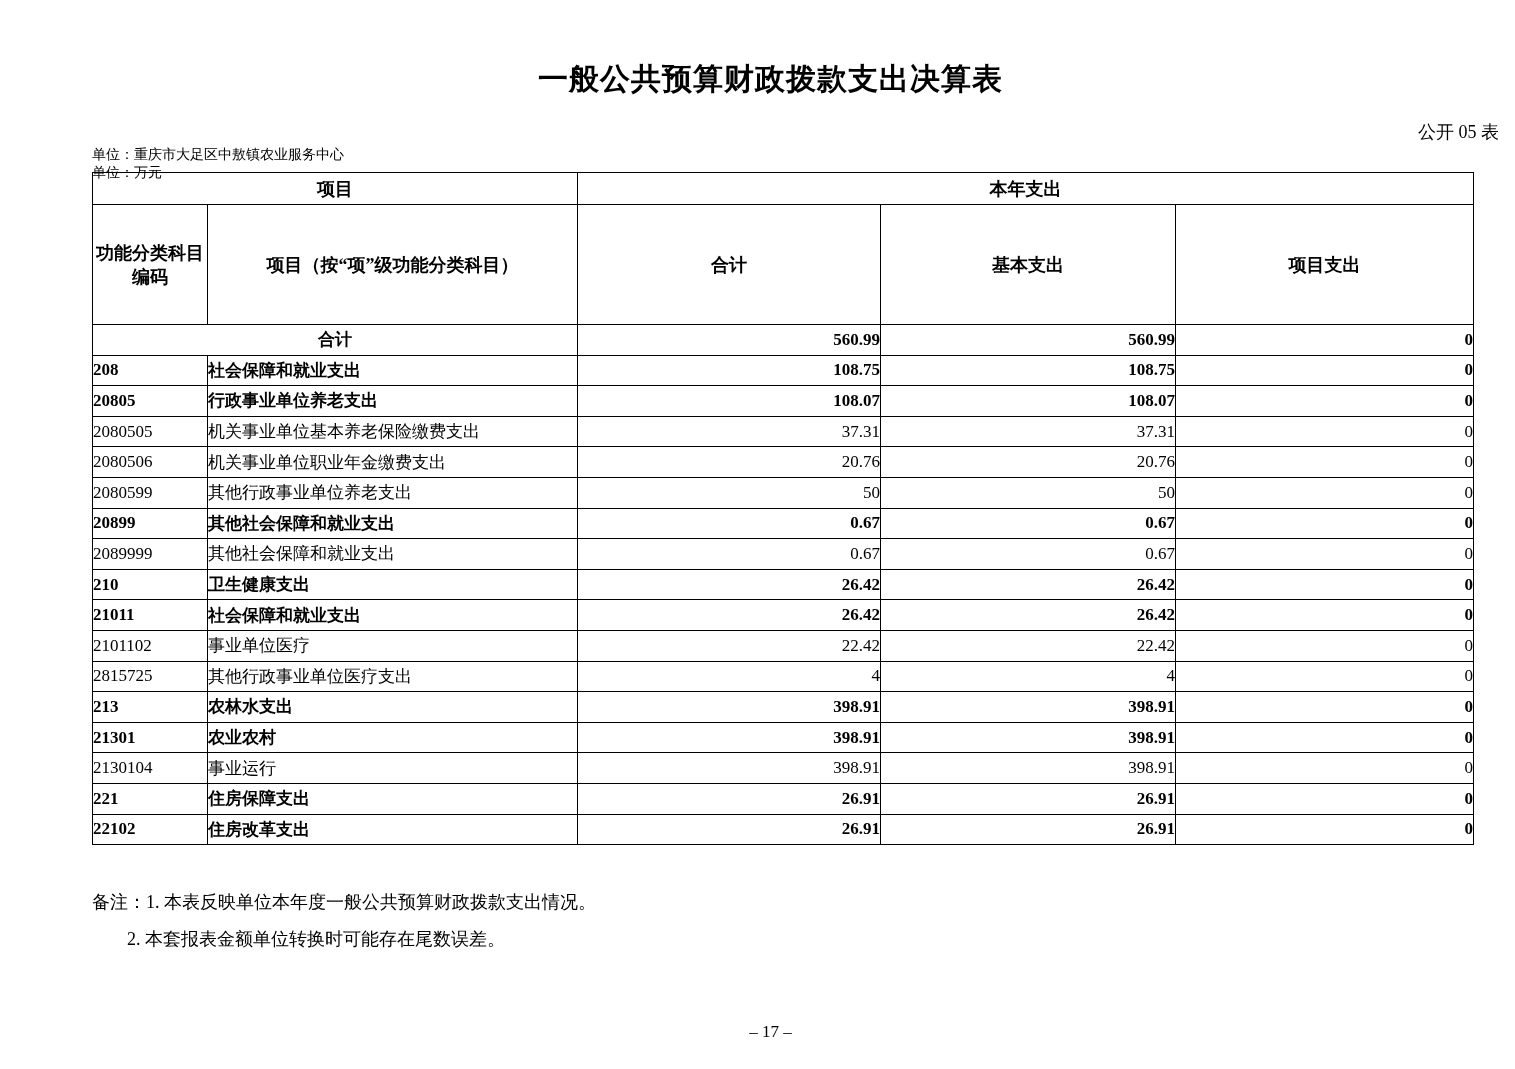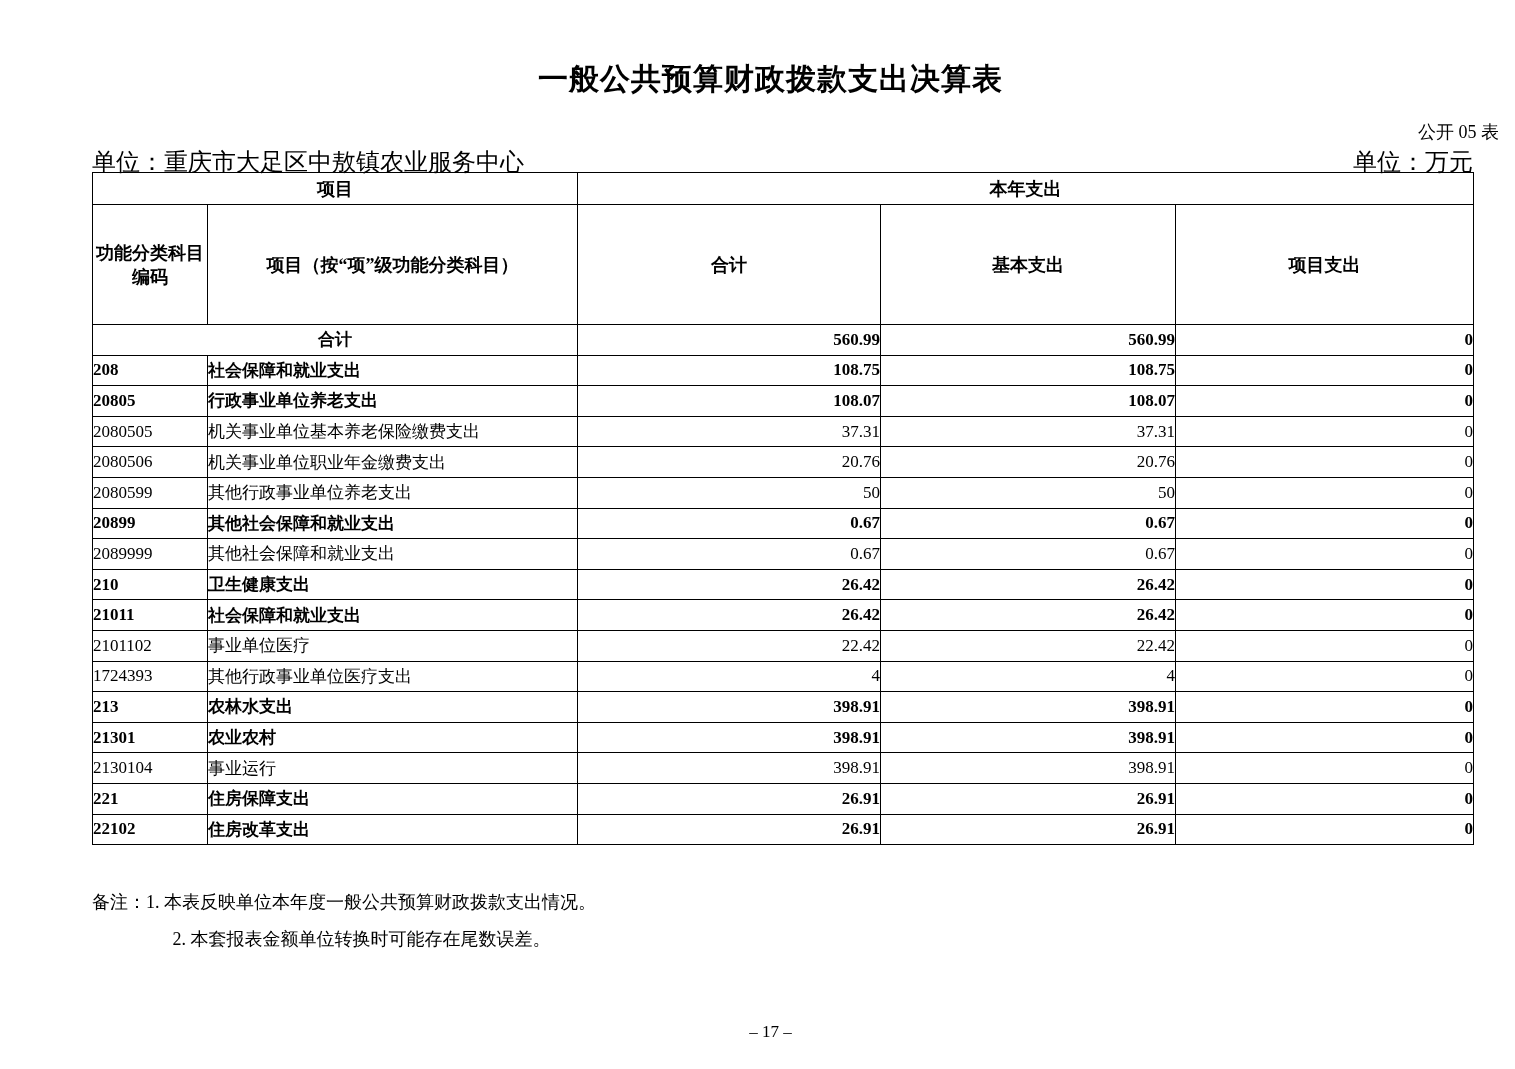--- a/index.html
+++ b/index.html
@@ -29,21 +29,22 @@
     right: 42px;
     font-size: 18px;
   }
   .unit-row {
     position: absolute;
     top: 146px;
     left: 92px;
     width: 1381px;
     display: flex;
     justify-content: space-between;
-    font-size: 24px;
+    font-size: 14px;
+    flex-direction: column;
   }
   table.fin {
     position: absolute;
     top: 172px;
     left: 92px;
     width: 1381px;
     border-collapse: collapse;
     table-layout: fixed;
   }
   table.fin th, table.fin td {
@@ -61,21 +62,20 @@
   td.name { text-align: left; padding-left: 5px; }
   td.num  { text-align: right; padding-right: 9px; }
   td.center { text-align: center; }
   tr.bold td { font-weight: 700; }
   .notes {
     position: absolute;
     top: 884px;
     left: 92px;
     font-size: 18px;
     line-height: 37px;
-    text-align: center;
   }
   .notes .indent { margin-left: 35px; }
   .page-number {
     position: absolute;
     top: 1022px;
     left: 0;
     width: 100%;
     text-align: center;
     font-size: 17px;
   }
@@ -190,21 +190,21 @@
       <td class="num">0</td>
     </tr>
         <tr>
       <td class="code">2101102</td>
       <td class="name">事业单位医疗</td>
       <td class="num">22.42</td>
       <td class="num">22.42</td>
       <td class="num">0</td>
     </tr>
         <tr>
-      <td class="code">1724393</td>
+      <td class="code">2815725</td>
       <td class="name">其他行政事业单位医疗支出</td>
       <td class="num">4</td>
       <td class="num">4</td>
       <td class="num">0</td>
     </tr>
         <tr class="bold">
       <td class="code">213</td>
       <td class="name">农林水支出</td>
       <td class="num">398.91</td>
       <td class="num">398.91</td>

